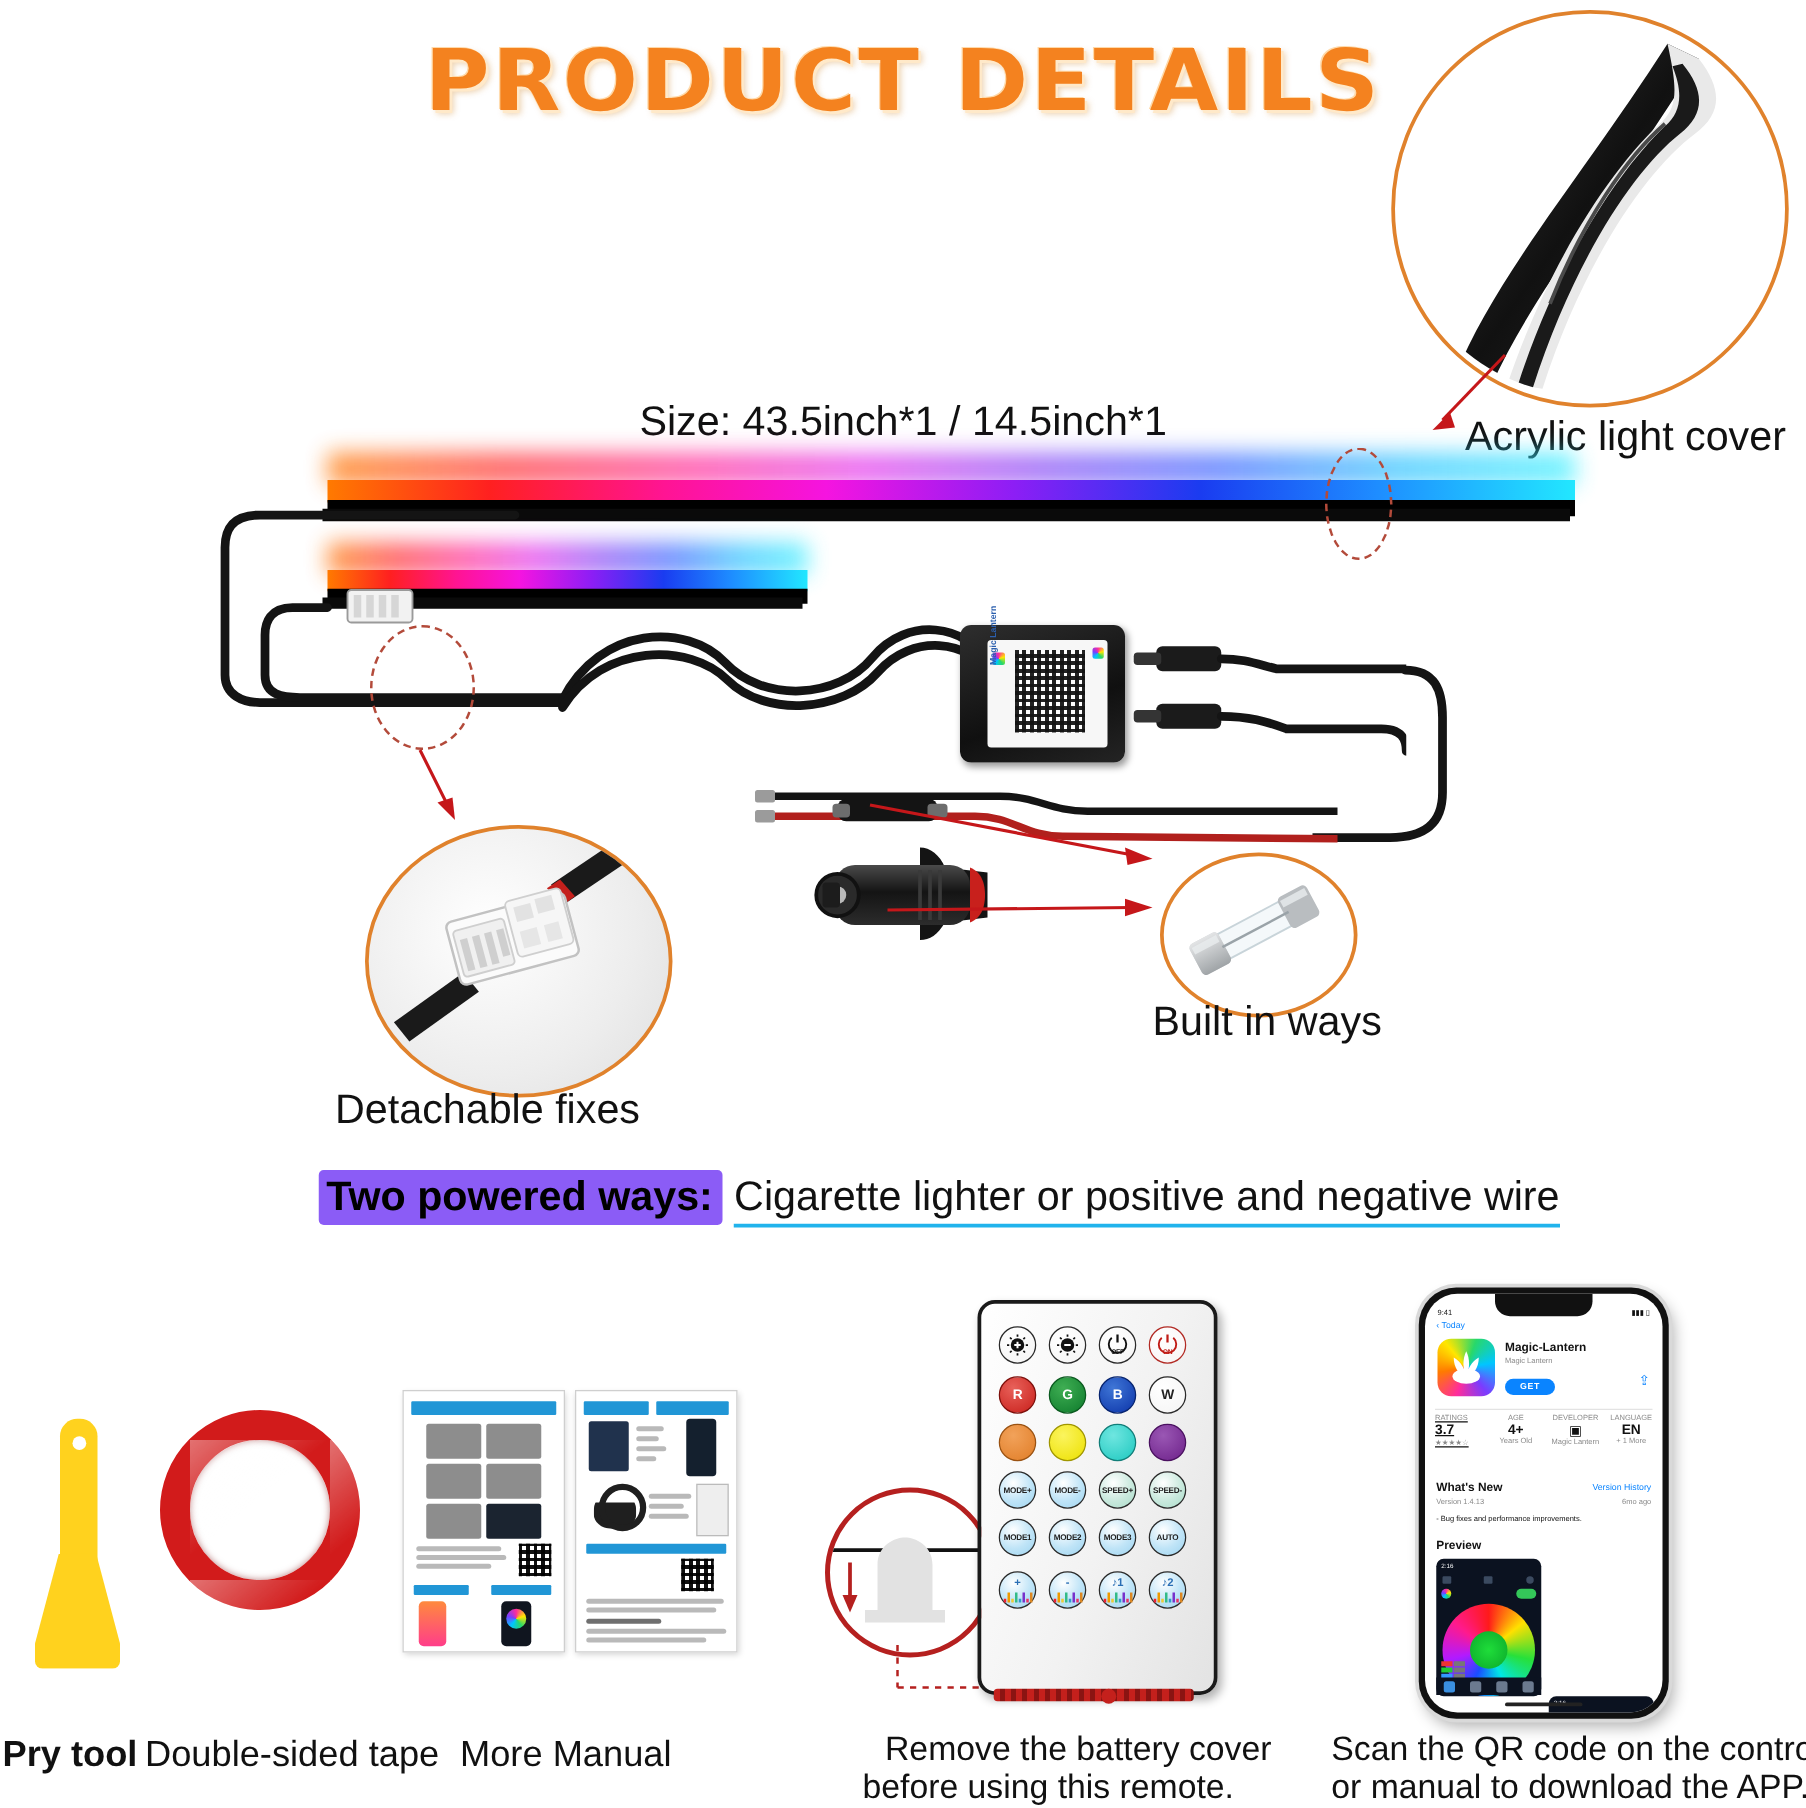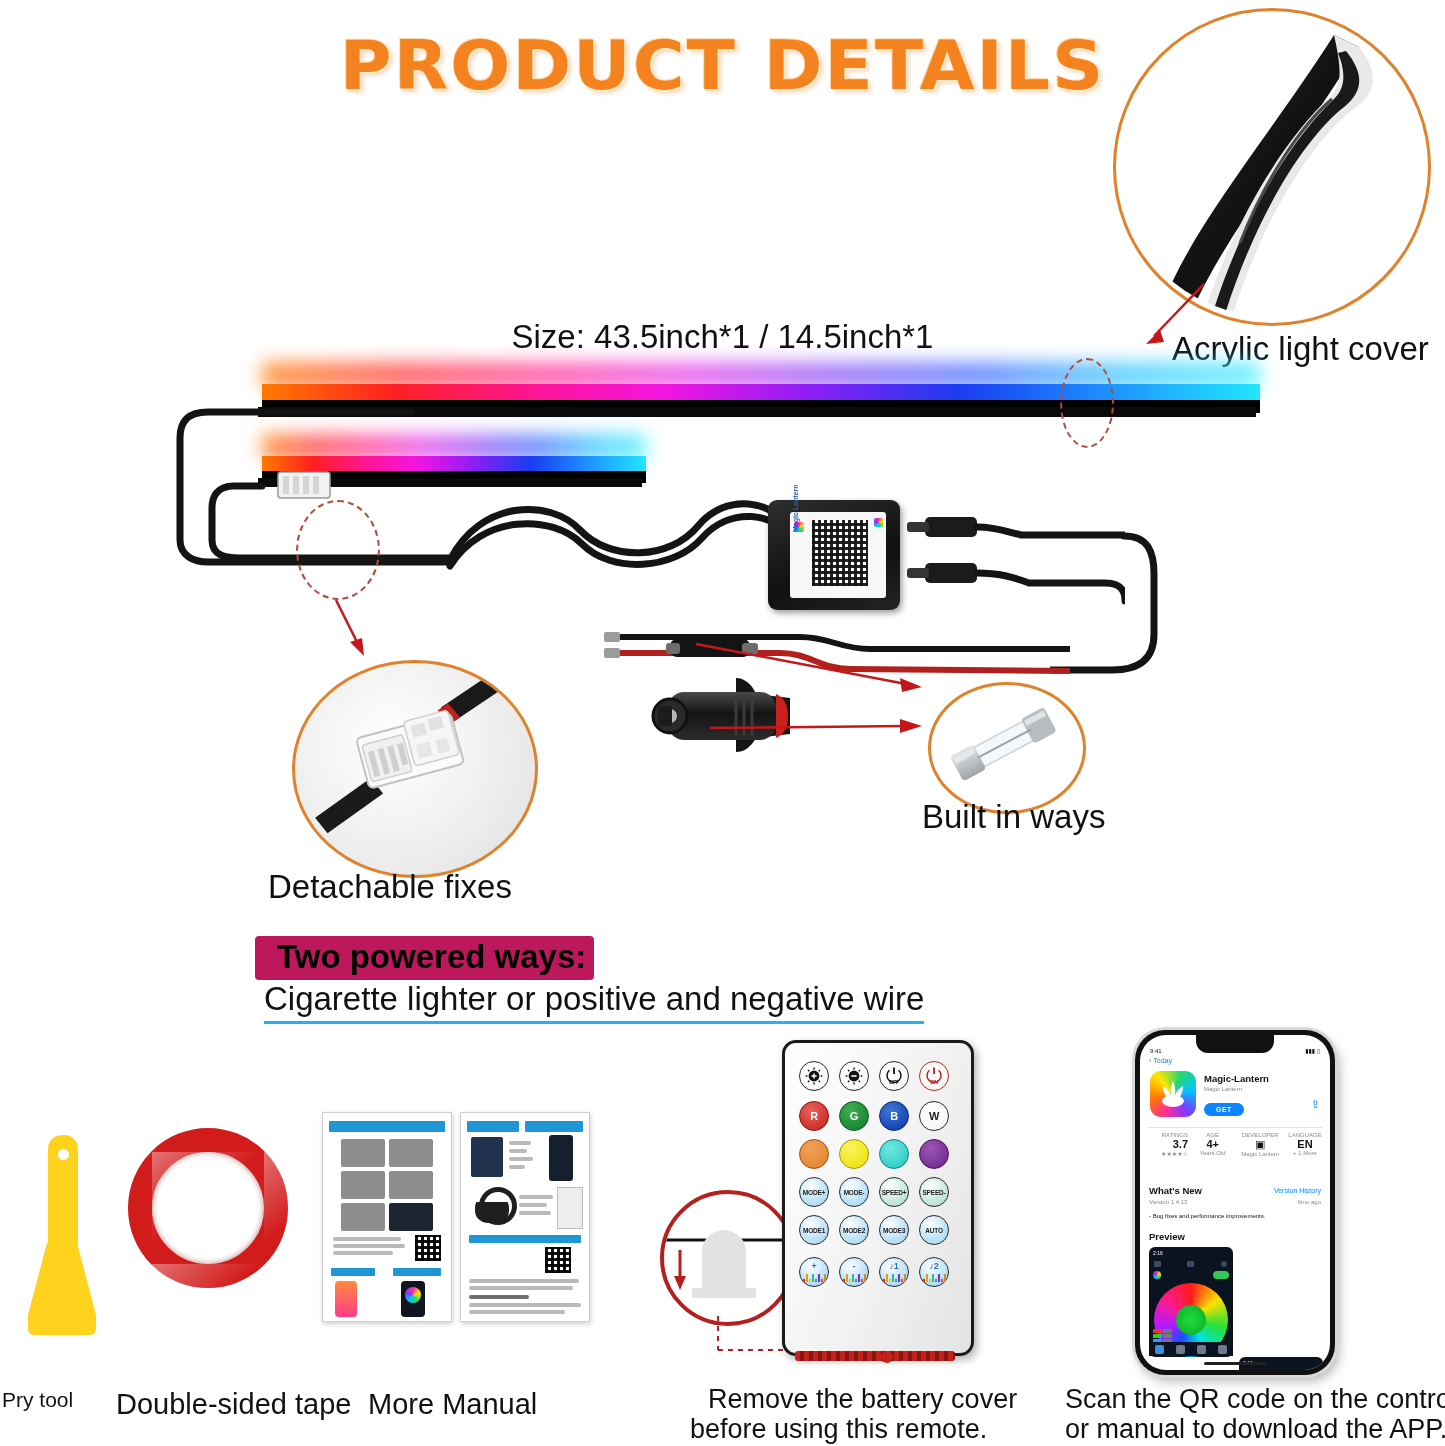--- a/index.html
+++ b/index.html
@@ -36,22 +36,22 @@
   .strip .base{background:#000;}
   .strip .baseShadow{background:#0a0a0a;}
 
   
   .circ-orange{border:3px solid #e0822c;border-radius:50%;background:transparent;}
   .circ-dashed{border:2px dashed #b34a3a;border-radius:50%;background:transparent;}
   .circ-red{border:4px solid #b5201f;border-radius:50%;background:transparent;}
 
   
   #twoWays{top:936px;left:255px;width:1000px;height:46px;}
-  #twoWaysHi{display:inline-block;background:#be185d;color:#000;
-             font-size:33px;font-weight:bold;padding:2px 8px 4px 22px;border-radius:4px;
+  #twoWaysHi{display:inline-block;background:#8b5cf6;color:#000;
+             font-size:33px;font-weight:bold;padding:2px 8px 4px 6px;border-radius:4px;
              font-family:"Liberation Sans",sans-serif;}
   #twoWaysTxt{display:inline-block;font-size:33px;margin-left:9px;
               border-bottom:3px solid #21b3ec;padding-bottom:3px;}
 
   
   #pry{top:1135px;left:28px;width:68px;height:200px;}
   #pryHandle{position:absolute;left:20px;top:0;width:30px;height:125px;background:#FFD21E;
              border-radius:14px 14px 4px 4px;}
   #pryHole{position:absolute;left:30px;top:14px;width:11px;height:11px;border-radius:50%;background:#fff;}
   #pryBlade{position:absolute;left:0;top:108px;width:68px;height:92px;background:#FFD21E;
@@ -320,21 +320,21 @@
 
 <div class="abs" id="twoWays">
   <span id="twoWaysHi">Two powered ways:</span><span id="twoWaysTxt">Cigarette lighter or positive and negative wire</span>
 </div>
 
 <div class="abs" id="pry">
   <div id="pryHandle"></div>
     <div id="pryHole"></div>
     <div id="pryBlade"></div>
 </div>
-<div class="abs lbl" style="top:1388px;left:2px;font-size:21px;">Pry tool</div>
+<div class="abs lbl" style="top:1388px;left:2px;font-size:29px;font-weight:bold;">Pry tool</div>
 
 <div class="abs" id="tape">
   <div id="tapeSheen"></div>
 </div>
 <div class="abs lbl" style="top:1388px;left:116px;font-size:29px;">Double-sided tape</div>
 
 <div class="abs page" style="top:1112px;left:322px;width:128px;height:208px;">
   <div class="abs pBar" style="top:8px;left:6px;width:116px;"></div>
   <div class="abs pImg" style="top:26px;left:18px;width:44px;height:28px;"></div>
   <div class="abs pImg" style="top:26px;left:66px;width:44px;height:28px;"></div>
@@ -553,21 +553,21 @@
     </div>
     <div class="abs" style="top:38px;left:64px;font-size:9.5px;font-weight:bold;">Magic-Lantern</div>
     <div class="abs stxt sgray" style="top:51px;left:64px;">Magic Lantern</div>
     <div class="abs" style="top:63px;left:64px;">
       <span class="getbtn">GET</span>
     </div>
     <div class="abs" style="top:63px;right:10px;color:#0a84ff;font-size:11px;">⇪</div>
 
     <div class="abs" style="top:92px;left:8px;width:174px;display:flex;justify-content:space-between;
          border-top:.5px solid #e3e3e3;padding-top:4px;">
-      <div style="text-align:right;width:40px;">
+      <div style="text-align:left;width:40px;text-decoration:underline;">
         <div class="stxt sgray">RATINGS</div>
         <div style="font-size:11px;font-weight:bold;">3.7</div>
         <div class="stxt sgray">★★★★☆</div>
       </div>
       <div style="text-align:center;width:40px;">
         <div class="stxt sgray">AGE</div>
         <div style="font-size:11px;font-weight:bold;">4+</div>
         <div class="stxt sgray">Years Old</div>
       </div>
       <div style="text-align:center;width:46px;">

